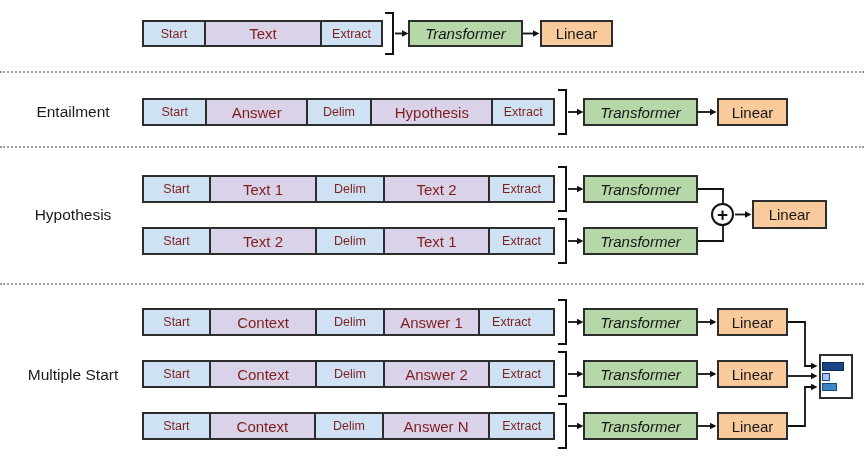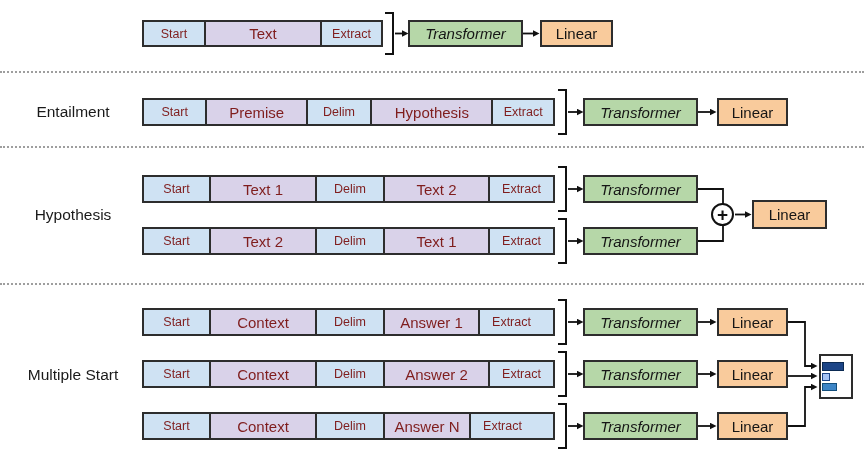--- a/index.html
+++ b/index.html
@@ -97,21 +97,21 @@
     <div class="tc blue sm" style="width:65px">Start</div>
     <div class="tc purple lg bl" style="width:126px">Text</div>
     <div class="tc blue sm bl" style="width:66px">Extract</div>
   </div>
   <div class="nbox transformer" style="left:408px;top:20px;width:115px;height:27px">Transformer</div>
   <div class="nbox linear" style="left:540px;top:20px;width:73px;height:27px">Linear</div>
 
   <div class="sec-label" style="top:102px">Entailment</div>
   <div class="trow" style="left:142px;top:98px;width:413px;height:28px">
     <div class="tc blue sm" style="width:65px">Start</div>
-    <div class="tc purple lg bl" style="width:106px">Premise</div>
+    <div class="tc purple lg bl" style="width:106px">Answer</div>
     <div class="tc blue sm bl" style="width:68px">Delim</div>
     <div class="tc purple lg bl" style="width:128px">Hypothesis</div>
     <div class="tc blue sm bl" style="width:65px">Extract</div>
   </div>
   <div class="nbox transformer" style="left:583px;top:98px;width:115px;height:28px">Transformer</div>
   <div class="nbox linear" style="left:717px;top:98px;width:71px;height:28px">Linear</div>
 
   <div class="sec-label" style="top:205px">Hypothesis</div>
   <div class="trow" style="left:142px;top:175px;width:413px;height:28px">
     <div class="tc blue sm" style="width:65px">Start</div>
@@ -145,21 +145,21 @@
     <div class="tc blue sm" style="width:65px">Start</div>
     <div class="tc purple lg bl" style="width:106px">Context</div>
     <div class="tc blue sm bl" style="width:68px">Delim</div>
     <div class="tc purple lg bl" style="width:105px">Answer 2</div>
     <div class="tc blue sm bl" style="width:65px">Extract</div>
   </div>
   <div class="trow" style="left:142px;top:412px;width:413px;height:28px">
     <div class="tc blue sm" style="width:65px">Start</div>
     <div class="tc purple lg bl" style="width:106px">Context</div>
     <div class="tc blue sm bl" style="width:68px">Delim</div>
-    <div class="tc purple lg bl" style="width:86px">Answer N</div>
+    <div class="tc purple lg bl" style="width:107px">Answer N</div>
     <div class="tc blue sm bl" style="width:65px">Extract</div>
   </div>
 
   <div class="nbox transformer" style="left:583px;top:308px;width:115px;height:28px">Transformer</div>
   <div class="nbox transformer" style="left:583px;top:360px;width:115px;height:28px">Transformer</div>
   <div class="nbox transformer" style="left:583px;top:412px;width:115px;height:28px">Transformer</div>
   <div class="nbox linear" style="left:717px;top:308px;width:71px;height:28px">Linear</div>
   <div class="nbox linear" style="left:717px;top:360px;width:71px;height:28px">Linear</div>
   <div class="nbox linear" style="left:717px;top:412px;width:71px;height:28px">Linear</div>
 

